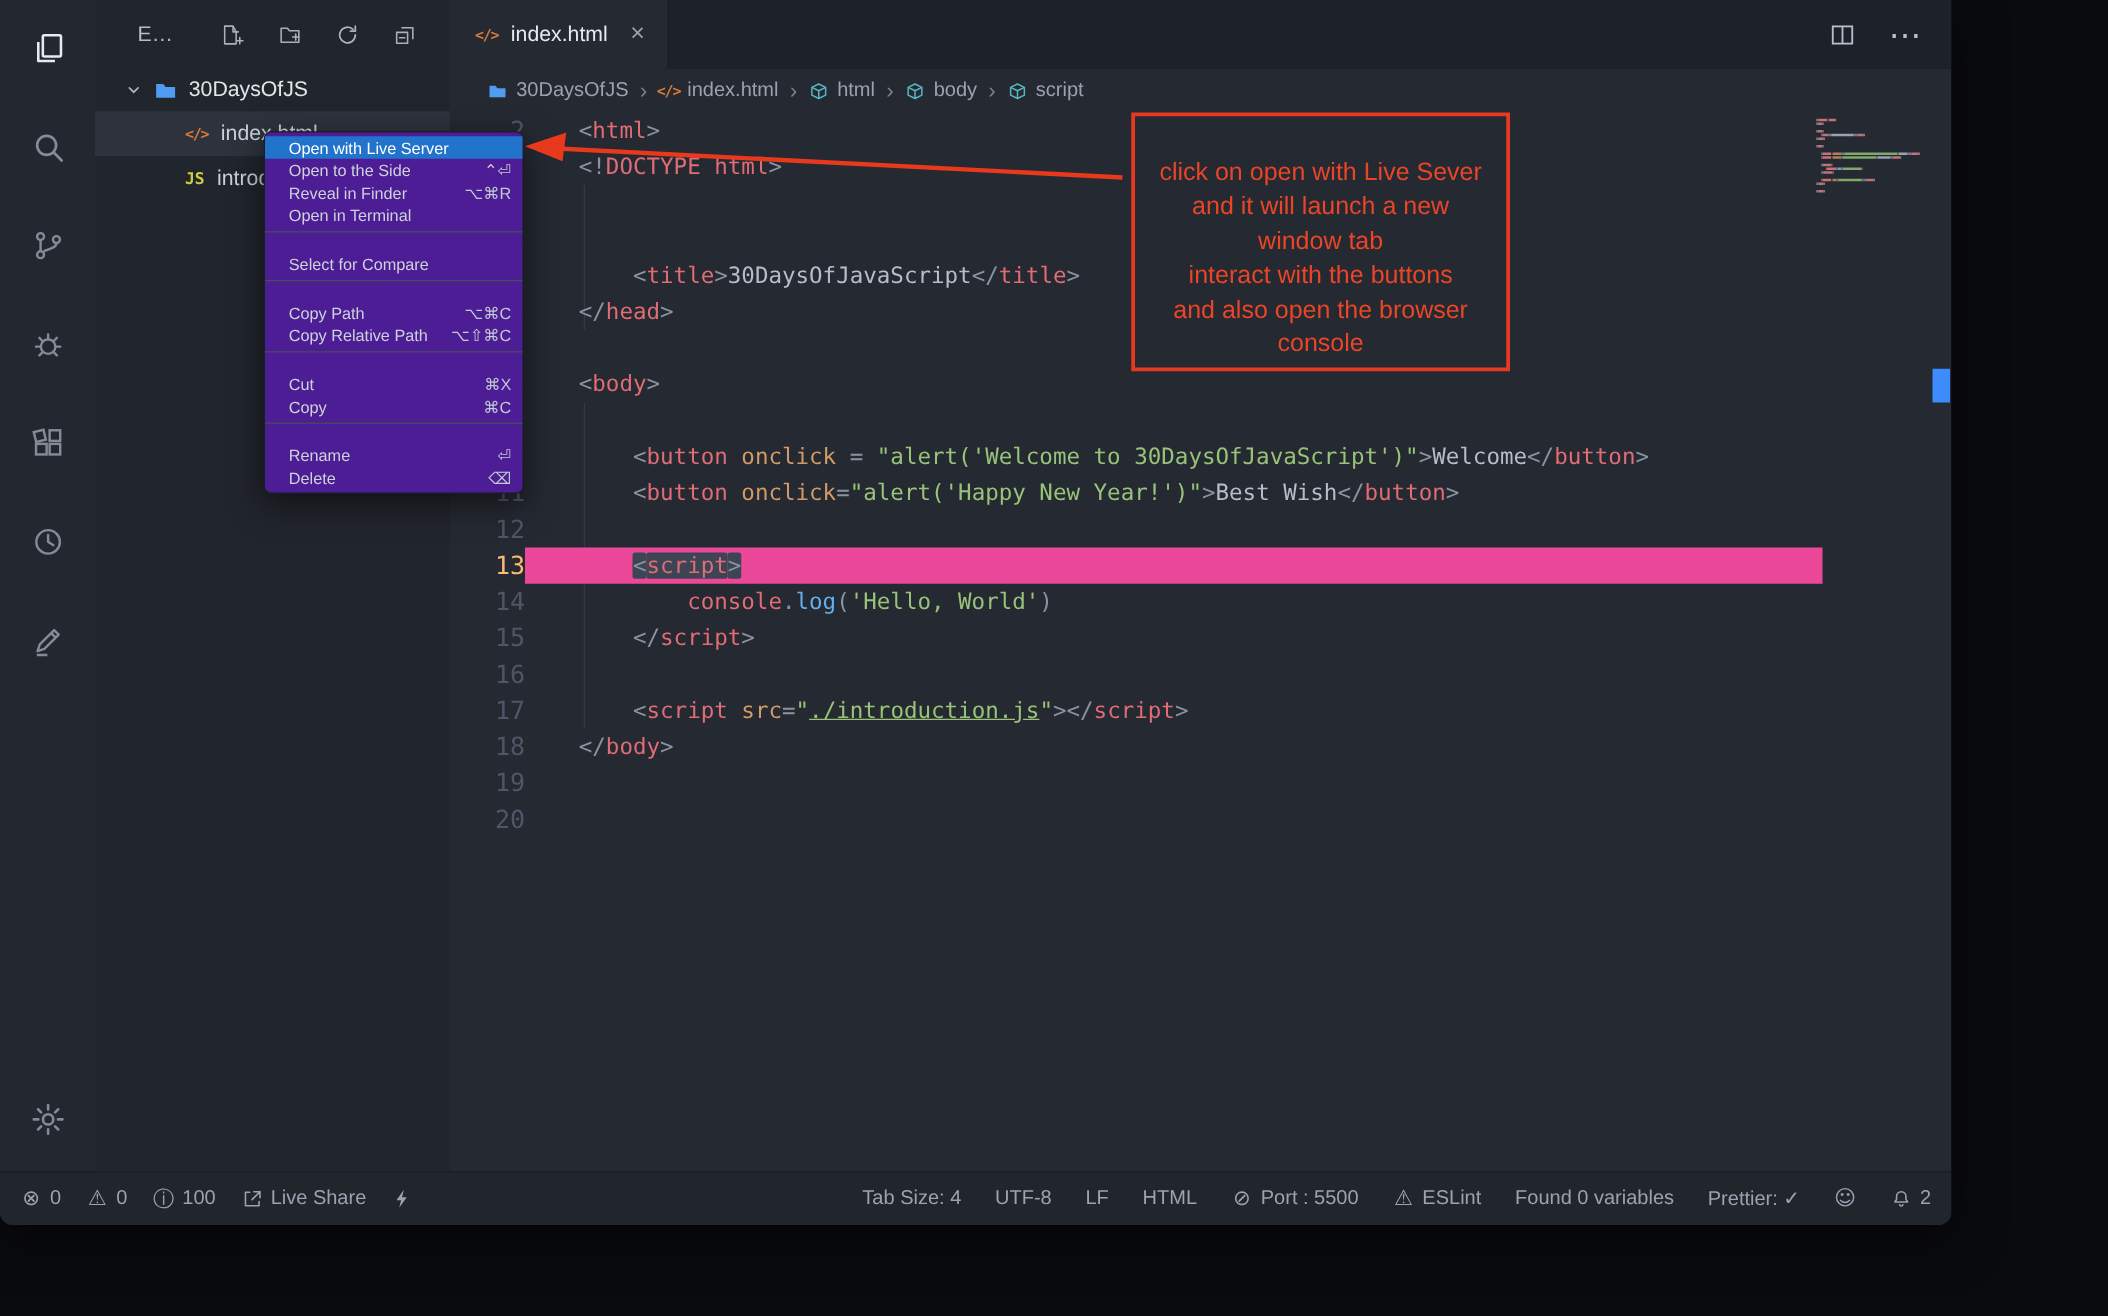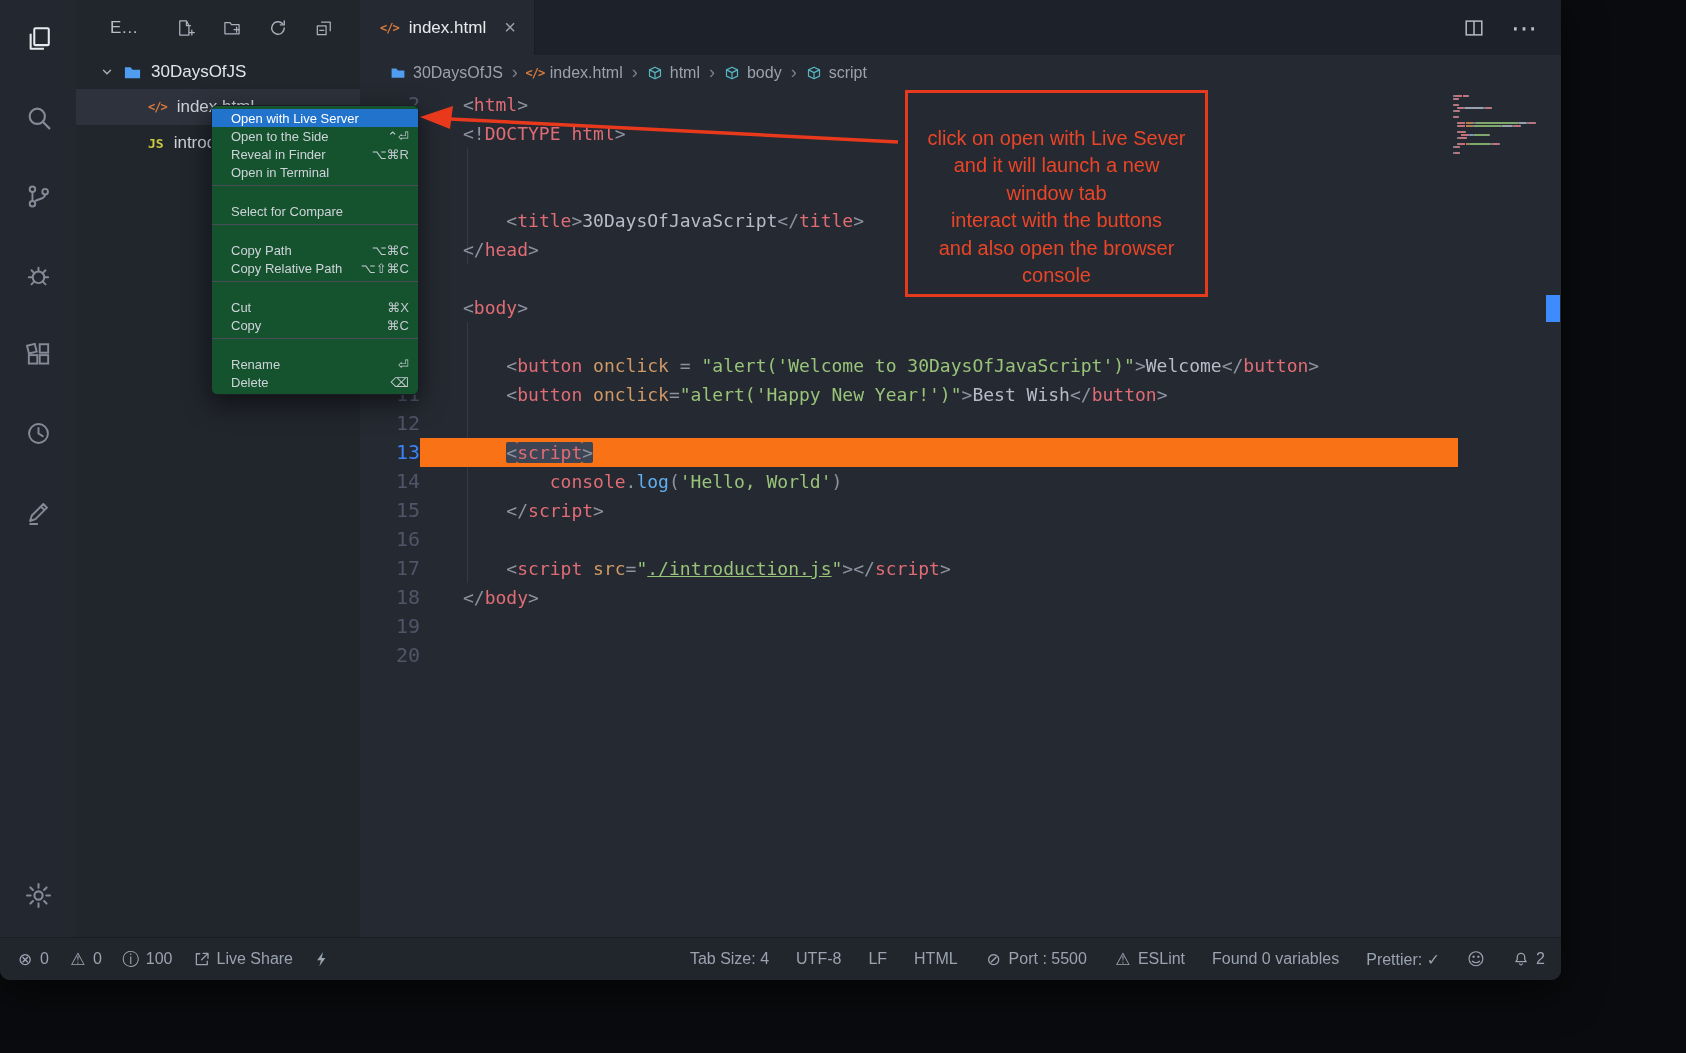--- a/index.html
+++ b/index.html
@@ -49,22 +49,22 @@
 
   .breadcrumbs{height:35px;display:flex;align-items:center;gap:9px;padding-left:30px;color:#9aa2ae;font-size:16px;flex:none}
   .bc-item{display:flex;align-items:center;gap:7px;cursor:pointer}
   .bc-item .icon{width:16px;height:16px}
   .bc-sep{color:#7a828e;font-size:18px}
 
   .code-wrap{flex:1;position:relative;font-family:"DejaVu Sans Mono","Liberation Mono",monospace;font-size:18px;overflow:hidden}
   .code-line{display:flex;height:29px;line-height:29px;position:relative}
   .ln{width:60px;flex:none;text-align:right;color:#4e5668;font-size:20px;cursor:pointer}
   .lc{flex:1;padding-left:43px;margin-right:103px;white-space:pre}
-  .code-line.current .lc{background:#f97316}
-  .code-line.current .ln{color:#3b82f6}
+  .code-line.current .lc{background:#ec4899}
+  .code-line.current .ln{color:#fdba74}
   .tk-p{color:#8c93a0}
   .tk-tag{color:#e06c75}
   .tk-attr{color:#d19a66}
   .tk-str{color:#98c379}
   .tk-t{color:#b6bdc9}
   .tk-fn{color:#61afef}
   .tk-obj{color:#e06c75}
   .tk-lnk{color:#98c379;text-decoration:underline}
   .occ{background:#3d4554;border-radius:2px}
   .guide{position:absolute;width:1px;background:#343b46}
@@ -76,21 +76,21 @@
   .scroll-indicator{position:absolute;left:1px;top:205px;width:14px;height:27px;background:#3d8bfd}
 
   
   .status-bar{height:43px;background:#21252c;border-top:1px solid #1a1d24;display:flex;align-items:center;padding:0 16px;color:#9aa3b0;font-size:16px;flex:none}
   .sb-group{display:flex;align-items:center;gap:20px}
   .sb-group.right{margin-left:auto;gap:27px}
   .sb-item{display:flex;align-items:center;gap:6px;cursor:pointer;white-space:nowrap}
   .sb-item .icon{width:18px;height:18px;font-size:17px;font-family:"DejaVu Sans",sans-serif}
 
   
-  .context-menu{position:absolute;left:211px;top:105px;width:208px;background:#14532d;border:1px solid #1a1d23;border-radius:6px;padding:3px 0;font-size:13px;color:#ced3da;box-shadow:0 8px 26px rgba(0,0,0,.55);z-index:40}
+  .context-menu{position:absolute;left:211px;top:105px;width:208px;background:#4c1d95;border:1px solid #1a1d23;border-radius:6px;padding:3px 0;font-size:13px;color:#ced3da;box-shadow:0 8px 26px rgba(0,0,0,.55);z-index:40}
   .menu-item{height:18px;display:flex;align-items:center;padding:0 9px 0 19px;cursor:pointer}
   .menu-item.selected{background:#2273cc;color:#fff}
   .mi-shortcut{margin-left:auto;color:#c3c8d1}
   .menu-group + .menu-group{border-top:1px solid #484d58;margin-top:4px;padding-top:16px}
 
   
   .annotation-box{position:absolute;left:905px;top:90px;width:303px;min-height:168px;border:3px solid #e63a1e;color:#ea4527;font-size:20px;line-height:27.5px;text-align:center;padding:4px 6px;white-space:pre-line;z-index:45}
   .arrow{position:absolute;left:0;top:0;z-index:50;pointer-events:none}
 </style>
 </head>

